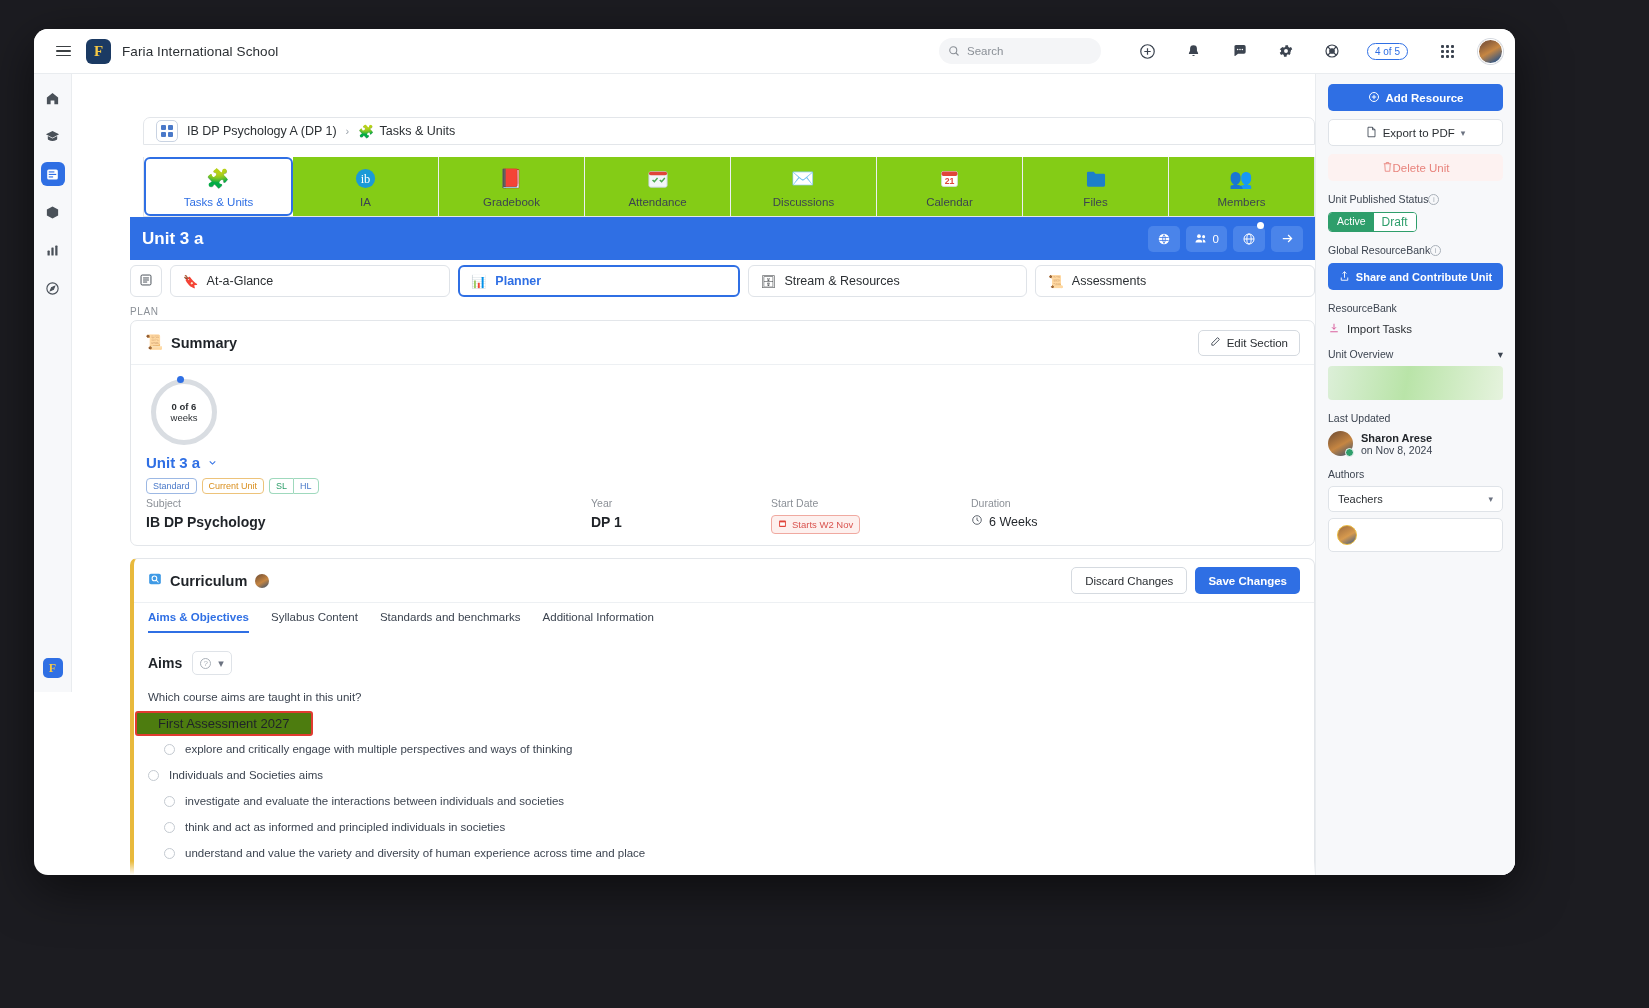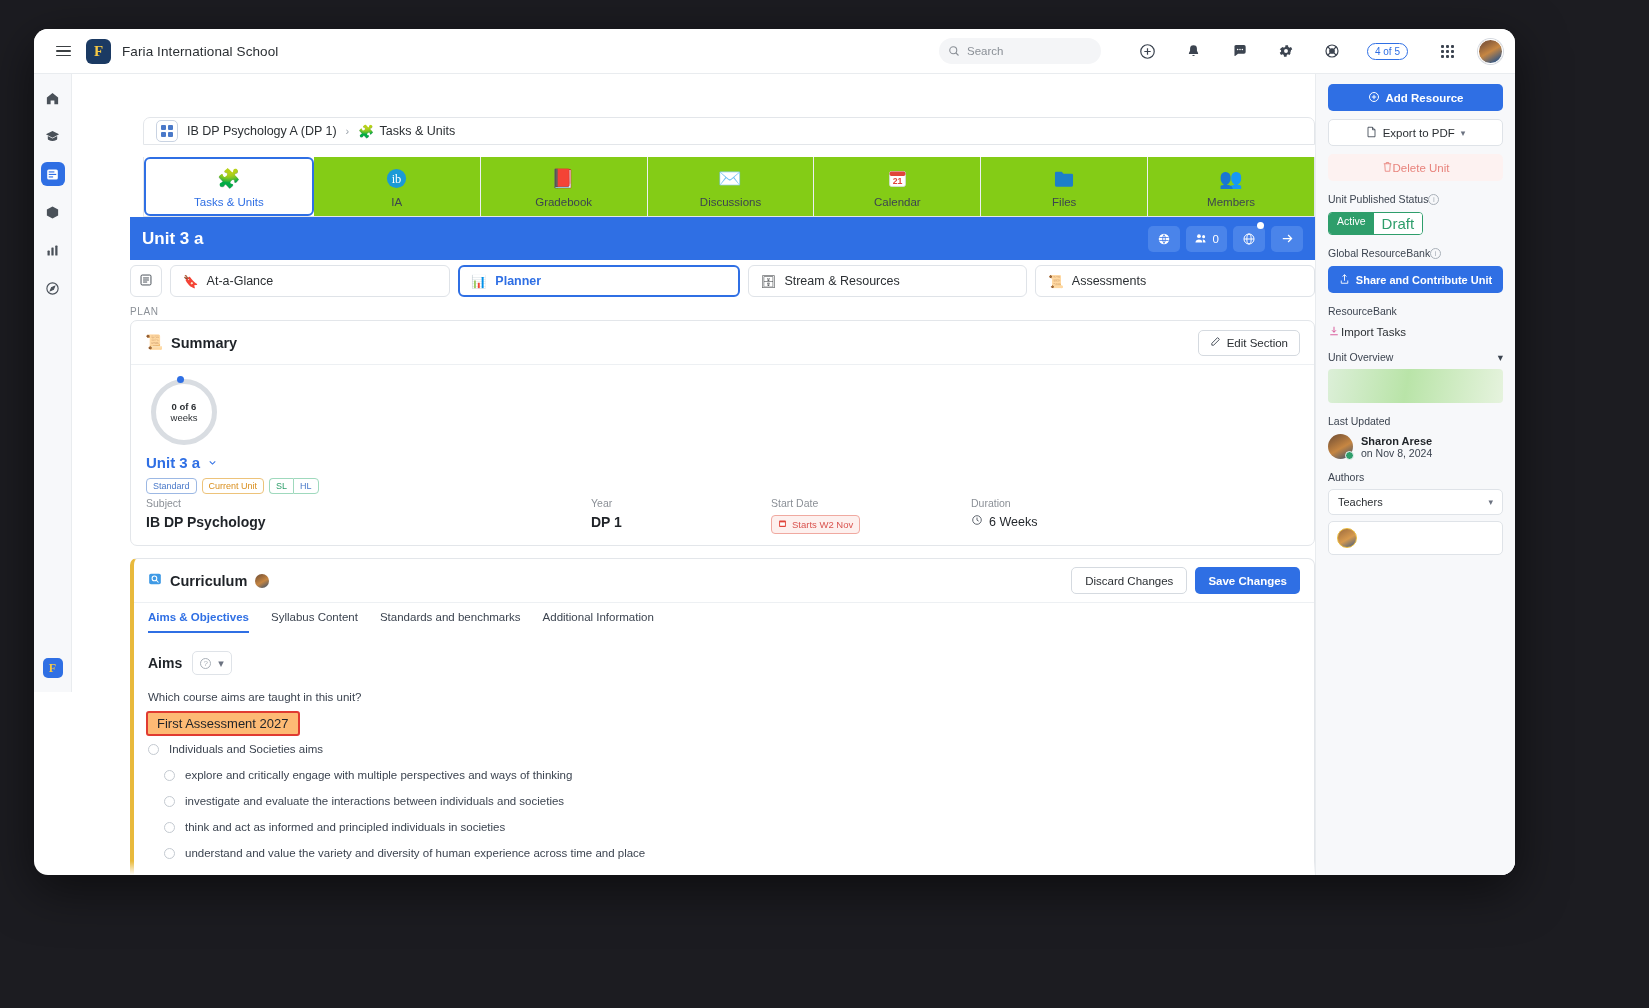--- a/index.html
+++ b/index.html
@@ -164,23 +164,23 @@
   .inner-tabs { position: absolute; left: 14px; top: 52px; display: flex; gap: 22px; }
   .inner-tab { font-size: 11.5px; color: #3c4450; padding-bottom: 8px; cursor: pointer; }
   .inner-tab.active { color: #2f6fe4; font-weight: bold; border-bottom: 2px solid #2f6fe4; }
 
   .aims-row { position: absolute; left: 14px; top: 92px; display: flex; align-items: center; gap: 10px; }
   .aims-title { font-size: 14px; font-weight: bold; color: #1f2328; }
   .help-drop { height: 24px; padding: 0 7px; border: 1px solid #dfe3e8; border-radius: 5px; display: flex; align-items: center; gap: 7px; font-size: 11px; color: #6b7280; cursor: pointer; }
 
   .question { position: absolute; left: 14px; top: 132px; font-size: 11.5px; color: #3c4450; }
   .highlight-box {
-    position: absolute; left: 12px; top: 152px;
-    border: 2px solid #e03b31; border-radius: 3px; padding: 3px 9px;
-    font-size: 13px; color: #1f2328; background: #fdba74;
+    position: absolute; left: 1px; top: 152px;
+    border: 2px solid #e03b31; border-radius: 3px; padding: 3px 21px;
+    font-size: 13px; color: #1f2328; background: #4d7c0f;
   }
   .checklist { position: absolute; left: 14px; top: 177px; width: 1090px; }
   .cl-item { display: flex; align-items: center; gap: 10px; height: 26px; font-size: 11.5px; color: #3c4450; }
   .cl-item.sub { padding-left: 16px; }
   .cbox { width: 11px; height: 11px; border: 1px solid #c4cad1; border-radius: 50%; flex: 0 0 11px; cursor: pointer; }
 
   
   .rpanel { position: absolute; right: 0; top: 45px; width: 200px; bottom: 0; background: #f7f8fa; border-left: 1px solid #e9ecef; padding: 10px 12px; }
   .rbtn-primary {
     width: 100%; height: 27px; border-radius: 5px; background: #2f6fe4; color: #fff; border: none;
@@ -191,23 +191,23 @@
     font-size: 11.5px; display: flex; align-items: center; justify-content: center; gap: 6px; margin-top: 8px; cursor: pointer;
   }
   .rbtn-danger {
     width: 100%; height: 27px; border-radius: 5px; background: #fdf2f1; color: #e8837c; border: none;
     font-size: 11.5px; display: flex; align-items: center; justify-content: center; gap: 0; margin-top: 8px; cursor: pointer;
   }
   .r-label { font-size: 10.5px; color: #3c4450; margin-top: 12px; display: flex; align-items: center; }
   .qmark { width: 11px; height: 11px; border: 1px solid #a9b0b8; border-radius: 50%; font-size: 8px; color: #a9b0b8; display: inline-flex; align-items: center; justify-content: center; }
   .status-toggle { display: inline-flex; margin-top: 7px; border-radius: 4px; overflow: hidden; border: 1px solid #2e9e6b; }
   .status-toggle .on { background: #2e9e6b; color: #fff; font-size: 10.5px; padding: 2px 8px; cursor: pointer; }
-  .status-toggle .off { background: #fff; color: #2e9e6b; font-size: 15px; padding: 2px 8px; cursor: pointer; }
+  .status-toggle .off { background: #fff; color: #2e9e6b; font-size: 12px; padding: 2px 8px; cursor: pointer; }
   .share-btn { width: 100%; height: 27px; border-radius: 5px; background: #2f6fe4; color: #fff; border: none; font-size: 11px; font-weight: bold; display: flex; align-items: center; justify-content: center; gap: 6px; margin-top: 7px; cursor: pointer; }
-  .import-link { font-size: 11.5px; color: #2b2f33; display: flex; align-items: center; gap: 1px; margin-top: 8px; cursor: pointer; }
+  .import-link { font-size: 11.5px; color: #2b2f33; display: flex; align-items: center; gap: 7px; margin-top: 8px; cursor: pointer; }
   .overview-head { display: flex; align-items: center; margin-top: 12px; }
   .overview-head span { font-size: 10.5px; color: #3c4450; }
   .chev { margin-left: auto; color: #6b7280; font-size: 9px; }
   .overview-thumb { margin-top: 6px; width: 100%; height: 34px; border-radius: 4px; background: linear-gradient(100deg,#dcefd8,#b9e4a8 45%,#e6f3de); }
   .updater { display: flex; align-items: center; gap: 8px; margin-top: 7px; }
   .upd-av { width: 25px; height: 25px; border-radius: 50%; background: linear-gradient(150deg,#6b4a33,#c68642 55%,#2f4d73); position: relative; flex: 0 0 25px; }
   .upd-av::after { content: ""; position: absolute; right: -1px; bottom: -1px; width: 7px; height: 7px; border-radius: 50%; background: #2e9e6b; border: 1.5px solid #f7f8fa; }
   .upd-name { font-size: 11px; font-weight: bold; color: #1f2328; }
   .upd-date { font-size: 10.5px; color: #3c4450; }
   .teacher-select { margin-top: 6px; width: 100%; height: 26px; border: 1px solid #dfe3e8; border-radius: 5px; background: #fff; display: flex; align-items: center; padding: 0 9px; font-size: 11px; color: #2b2f33; cursor: pointer; }
@@ -362,20 +362,30 @@
               <text x="12" y="17" font-size="13" fill="#fff" text-anchor="middle" font-family="Liberation Serif, serif">ib</text>
             </svg>
         </div>
         <span>IA</span>
       </div>
       <div class="tab">
         <div class="tab-ico">📕</div>
         <span>Gradebook</span>
       </div>
       <div class="tab">
+        <div class="tab-ico">
+          <svg width="22" height="20" viewBox="0 0 24 22">
+              <rect x="2" y="3" width="20" height="17" rx="2" fill="#f3f6fa" stroke="#c9d3e2"></rect>
+              <rect x="2" y="3" width="20" height="4" rx="2" fill="#e0453a"></rect>
+              <path d="M6 12l2 2 3.5-4M14 12l2 2 3.5-4" stroke="#49a84f" stroke-width="1.6" fill="none"></path>
+            </svg>
+        </div>
+        <span>Attendance</span>
+      </div>
+      <div class="tab">
         <div class="tab-ico">✉️</div>
         <span>Discussions</span>
       </div>
       <div class="tab">
         <div class="tab-ico">
           <svg width="21" height="21" viewBox="0 0 24 24">
               <rect x="3" y="4" width="18" height="17" rx="2" fill="#fff" stroke="#d8dde4"></rect>
               <rect x="3" y="4" width="18" height="5" rx="2" fill="#e0453a"></rect>
               <text x="12" y="18.5" font-size="10" font-weight="bold" fill="#e0453a" text-anchor="middle" font-family="Liberation Sans, sans-serif">21</text>
             </svg>
@@ -568,27 +578,27 @@
         <div class="help-drop">
           <span class="qmark">?</span>
           <span>▾</span>
         </div>
       </div>
 
       <div class="question">Which course aims are taught in this unit?</div>
       <div class="highlight-box">First Assessment 2027</div>
 
       <div class="checklist">
+        <div class="cl-item sub">
+          <span class="cbox"></span>
+          <span>explore and critically engage with multiple perspectives and ways of thinking</span>
+        </div>
         <div class="cl-item">
           <span class="cbox"></span>
           <span>Individuals and Societies aims</span>
-        </div>
-        <div class="cl-item sub">
-          <span class="cbox"></span>
-          <span>explore and critically engage with multiple perspectives and ways of thinking</span>
         </div>
         <div class="cl-item sub">
           <span class="cbox"></span>
           <span>investigate and evaluate the interactions between individuals and societies</span>
         </div>
         <div class="cl-item sub">
           <span class="cbox"></span>
           <span>think and act as informed and principled individuals in societies</span>
         </div>
         <div class="cl-item sub">

